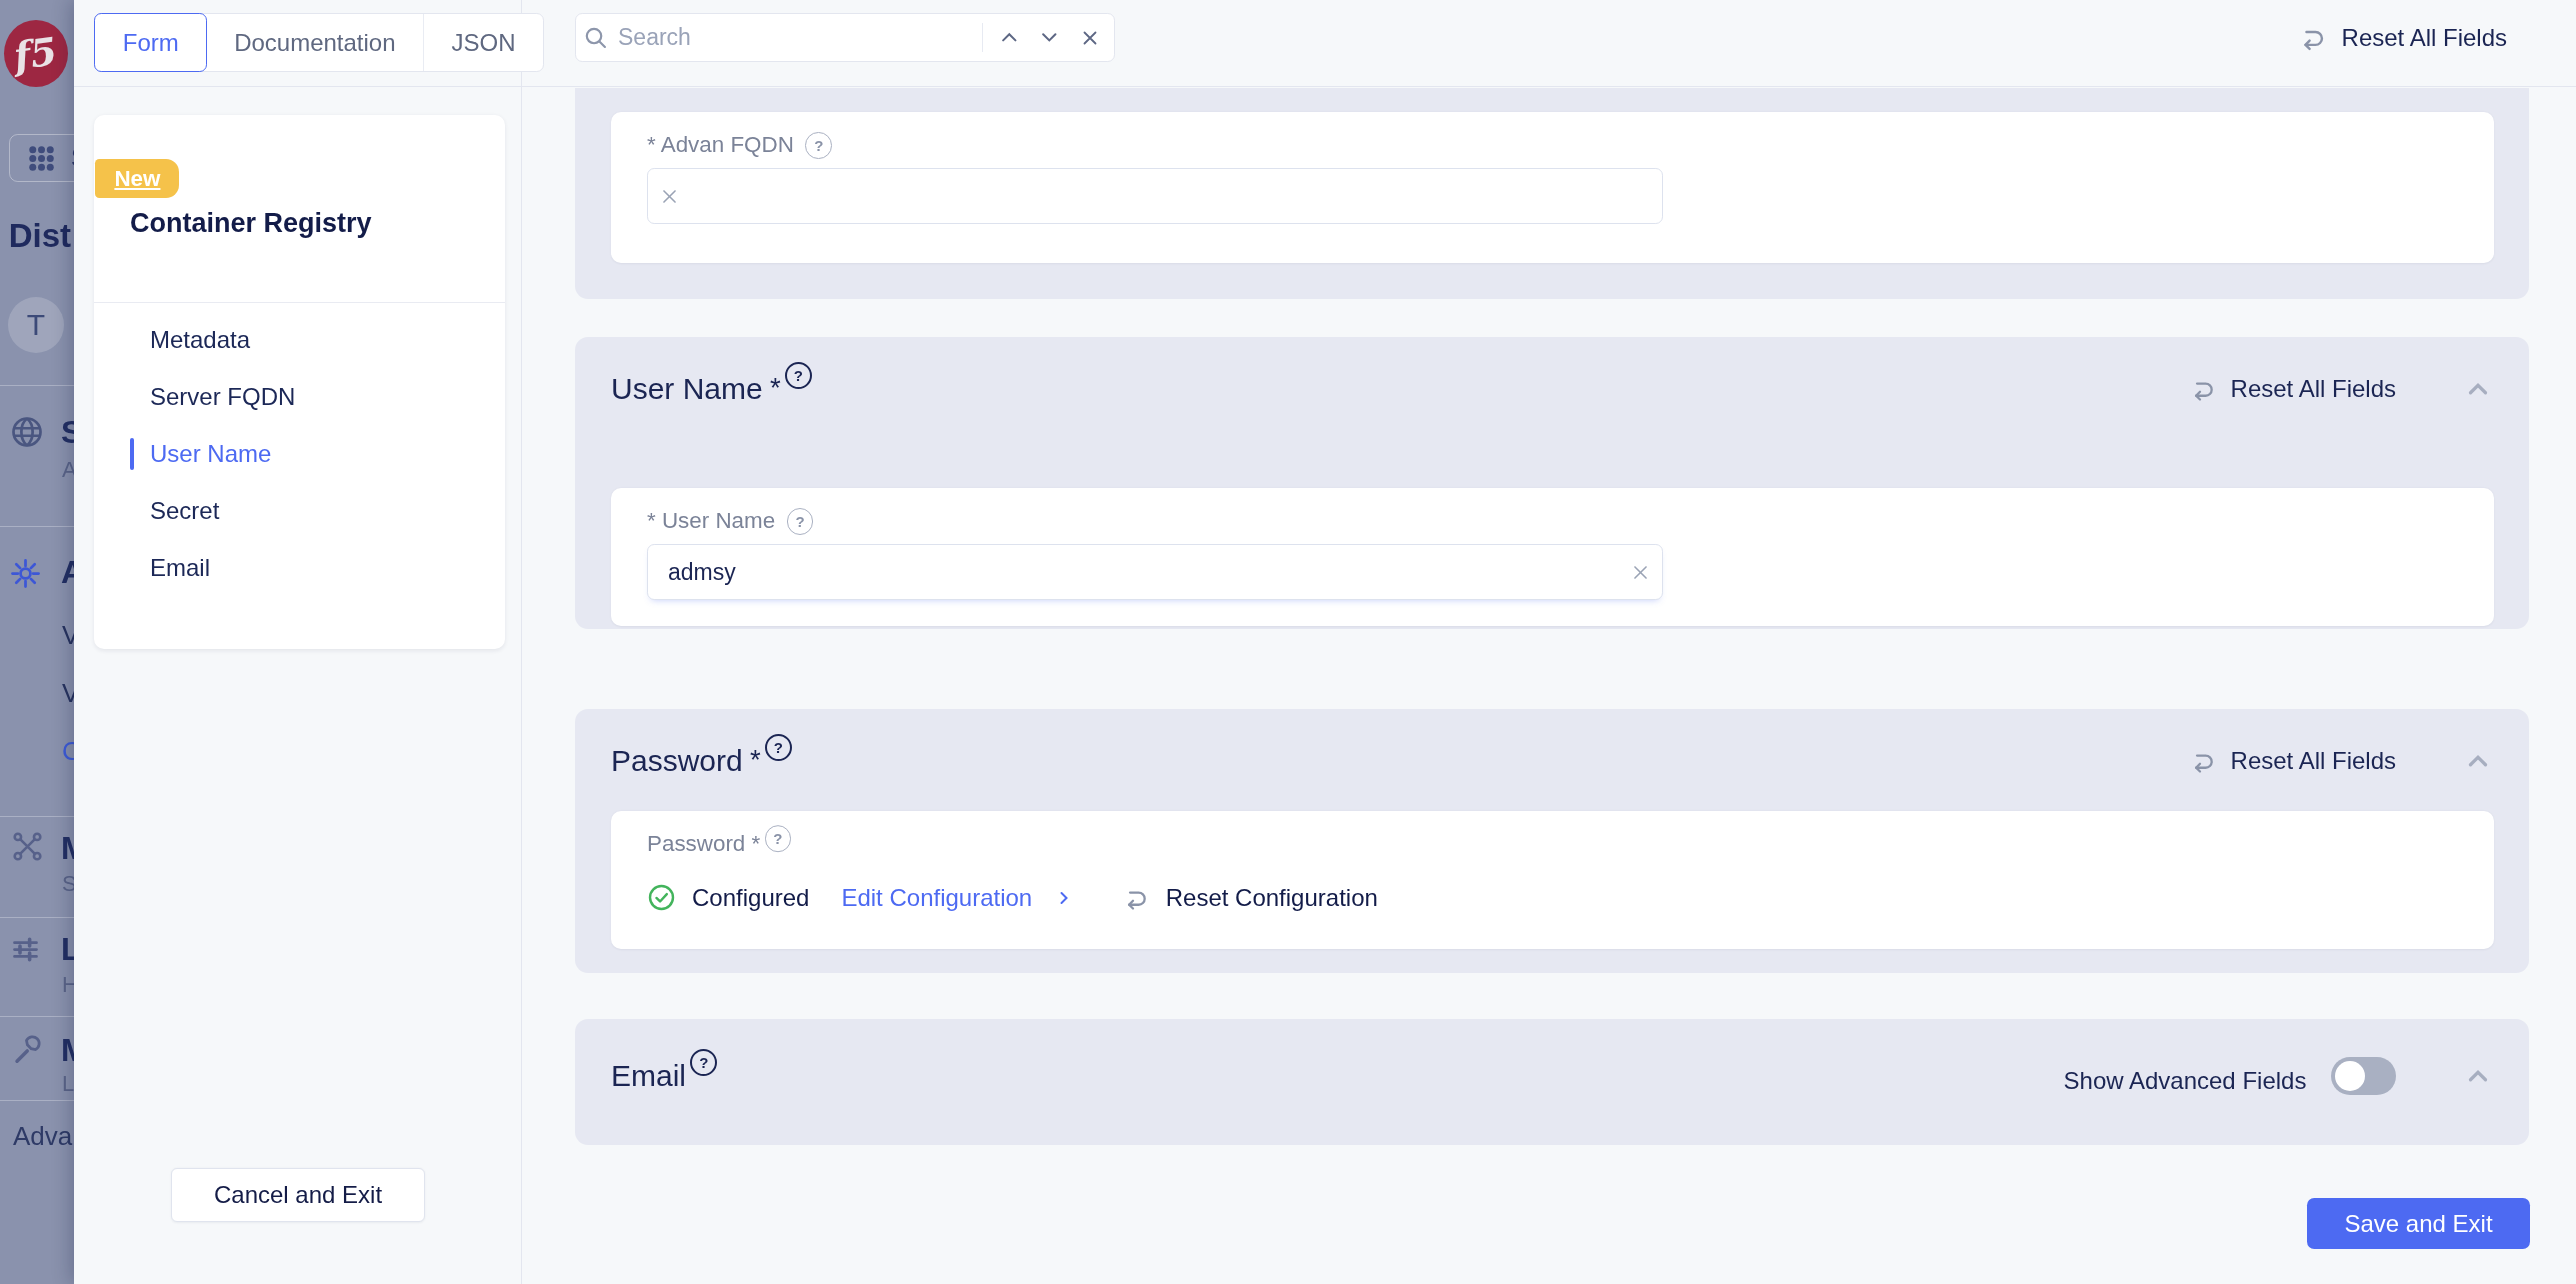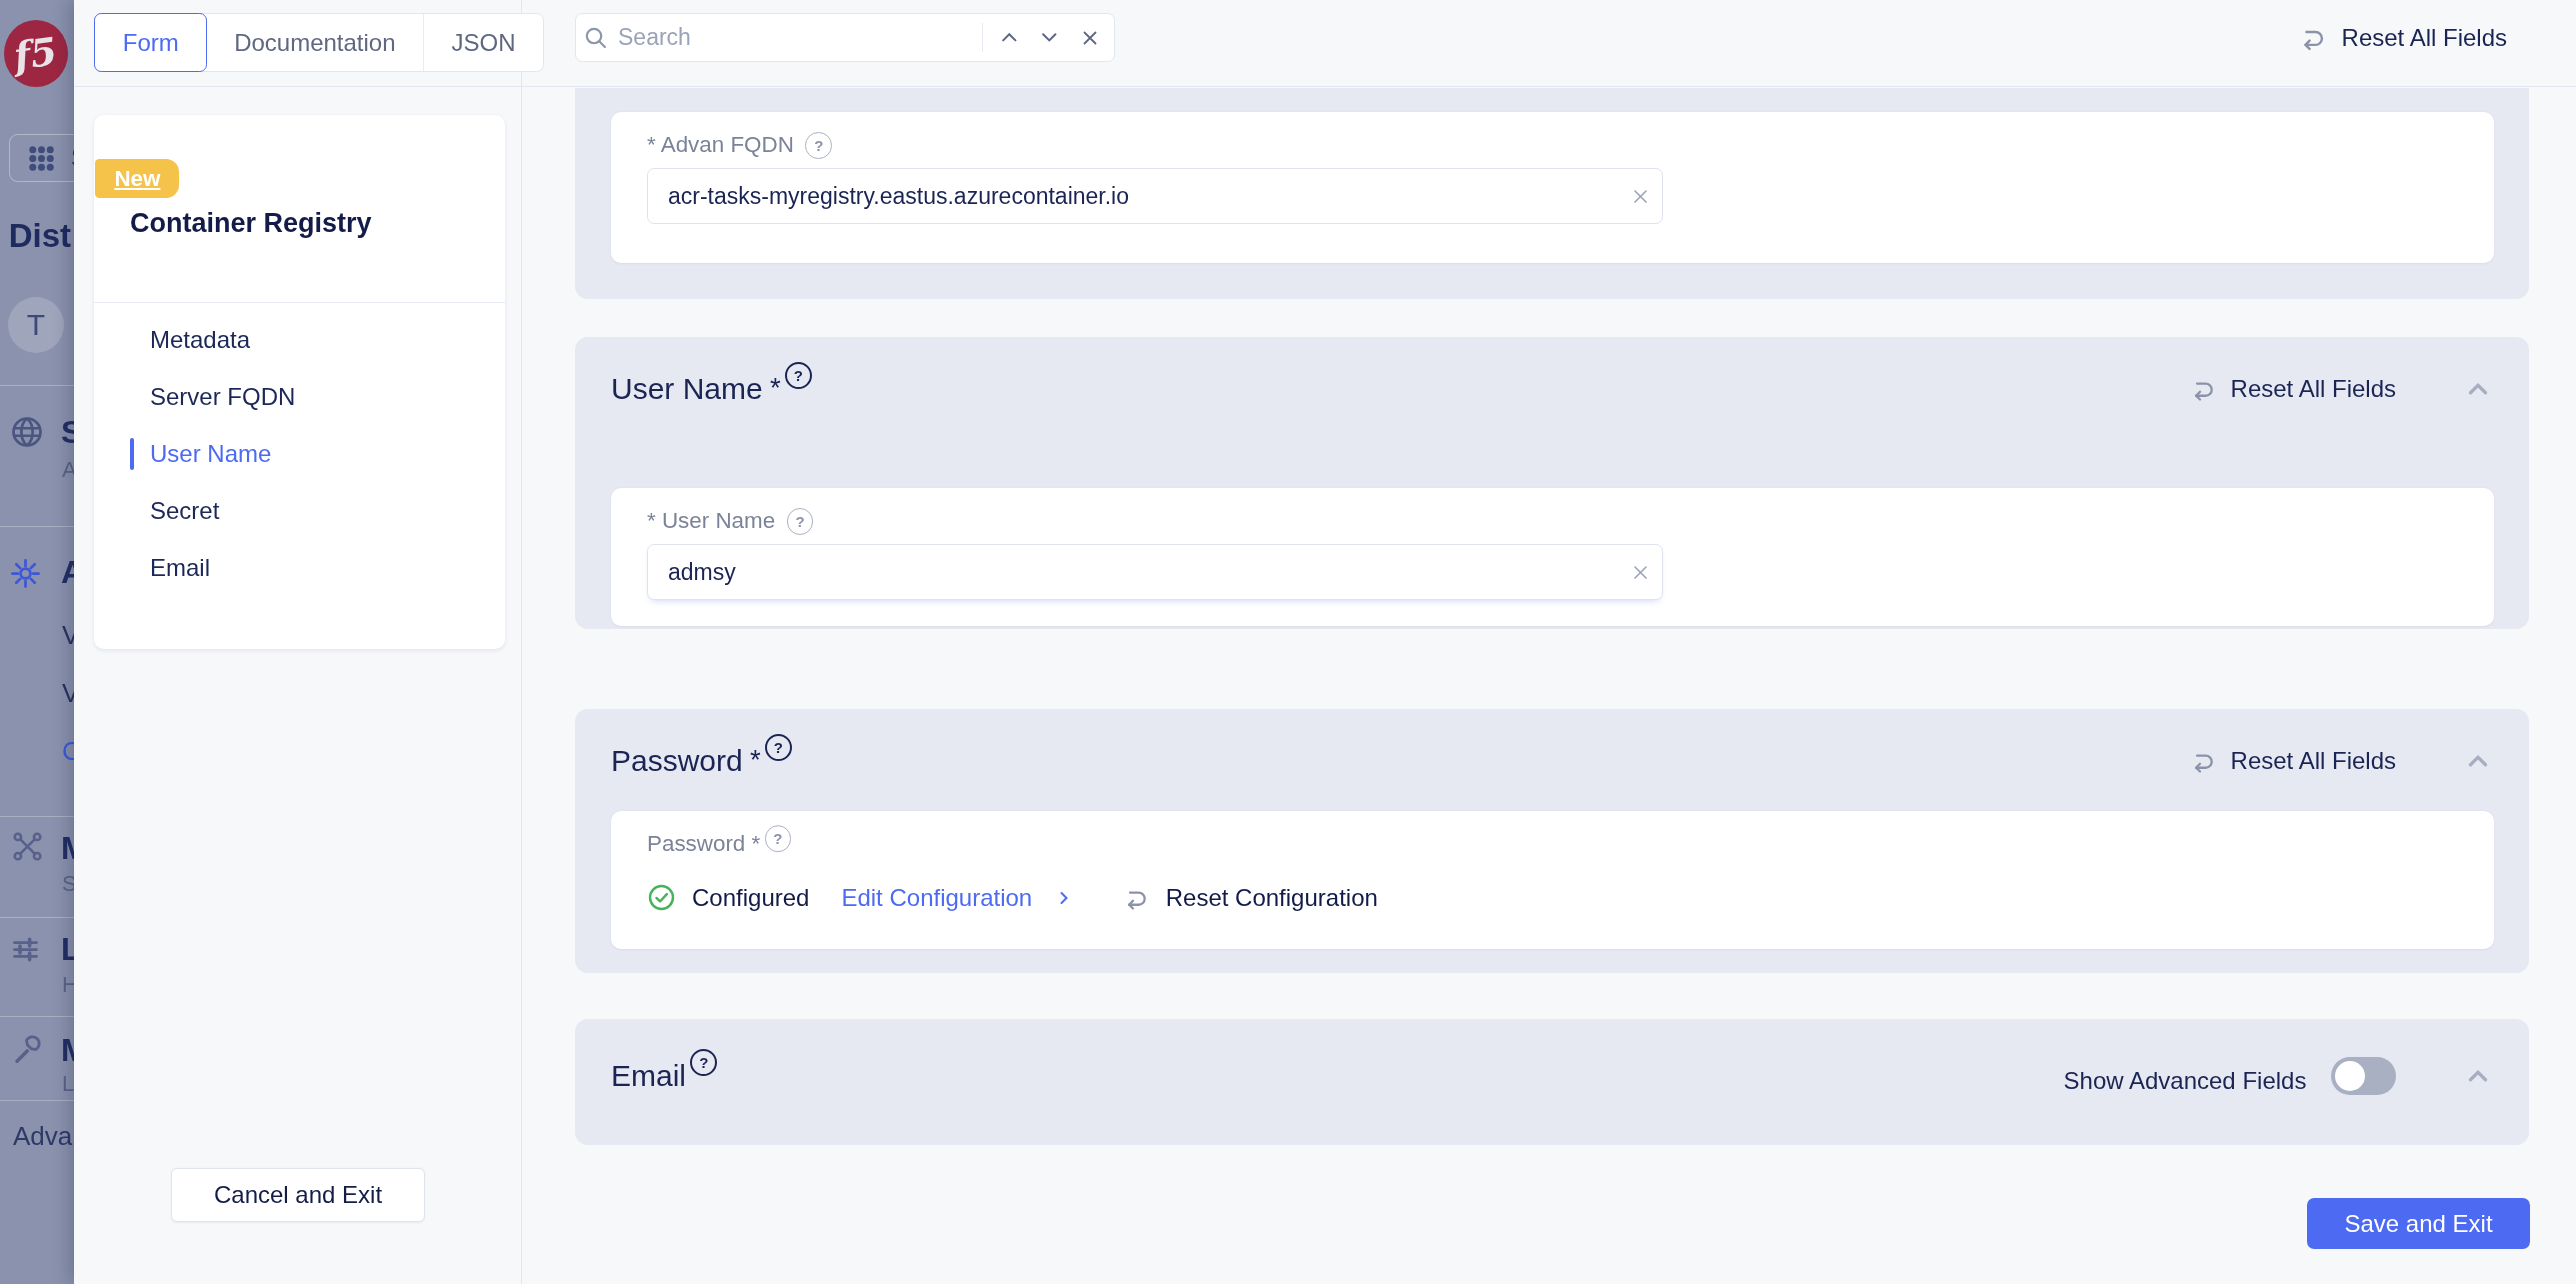--- a/index.html
+++ b/index.html
@@ -289,21 +289,20 @@
 
   <div class="cancel-btn">Cancel and Exit</div>
 
   <div class="panel clipped-top" style="top:88px;height:211px;">
     <div class="card" style="top:24px;height:151px;">
       <div class="field-label">
         <span>* Advan FQDN</span>
         <span class="field-help">?</span>
       </div>
       <div class="text-input" style="top:56px;">
-        <input value="acr-tasks-myregistry.eastus.azurecontainer.io" style="">
         <span class="clear-x">
           <svg width="19" height="19" viewBox="0 0 24 24" fill="none" stroke="#9aa3b5" stroke-width="2" stroke-linecap="round">
             <path d="M5 5 L19 19 M19 5 L5 19"></path>
           </svg>
         </span>
       </div>
     </div>
   </div>
 
   <div class="panel" style="top:337px;height:292px;">

